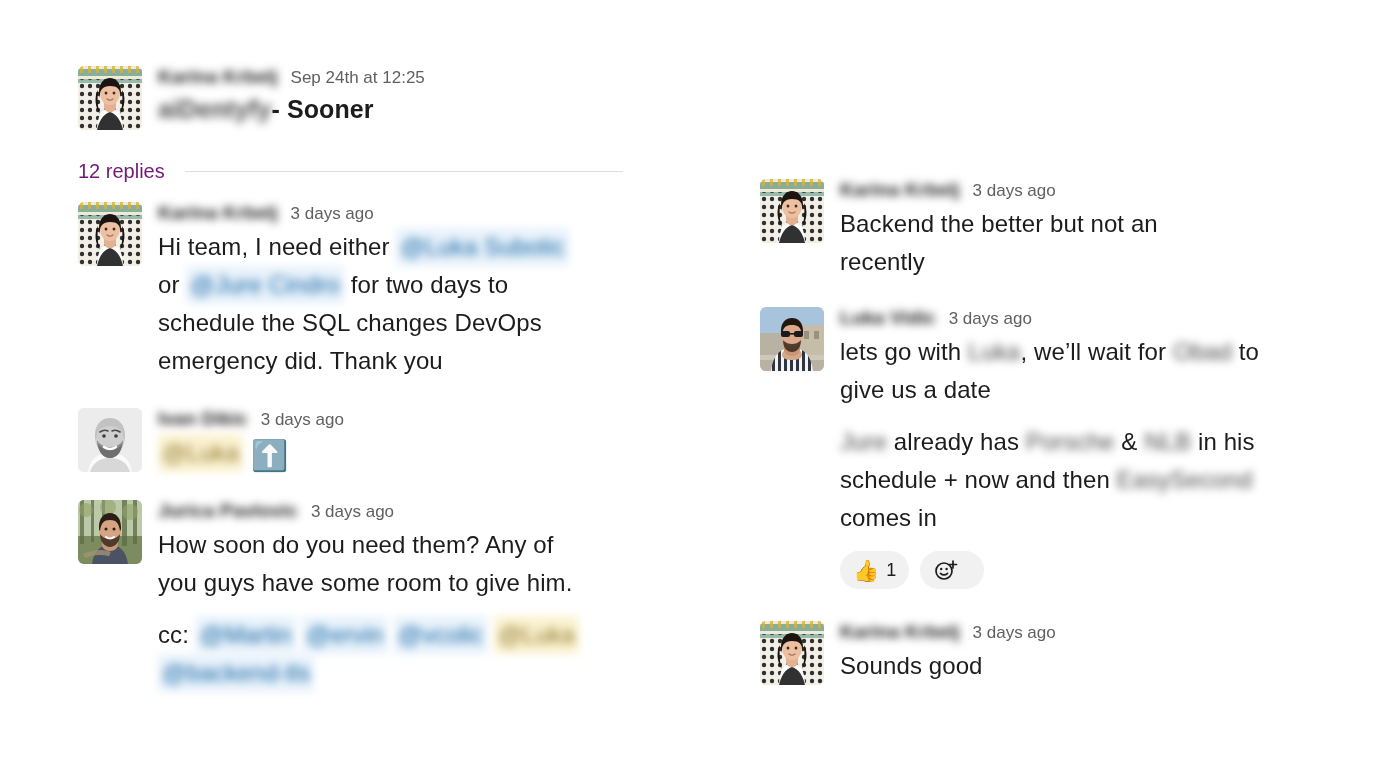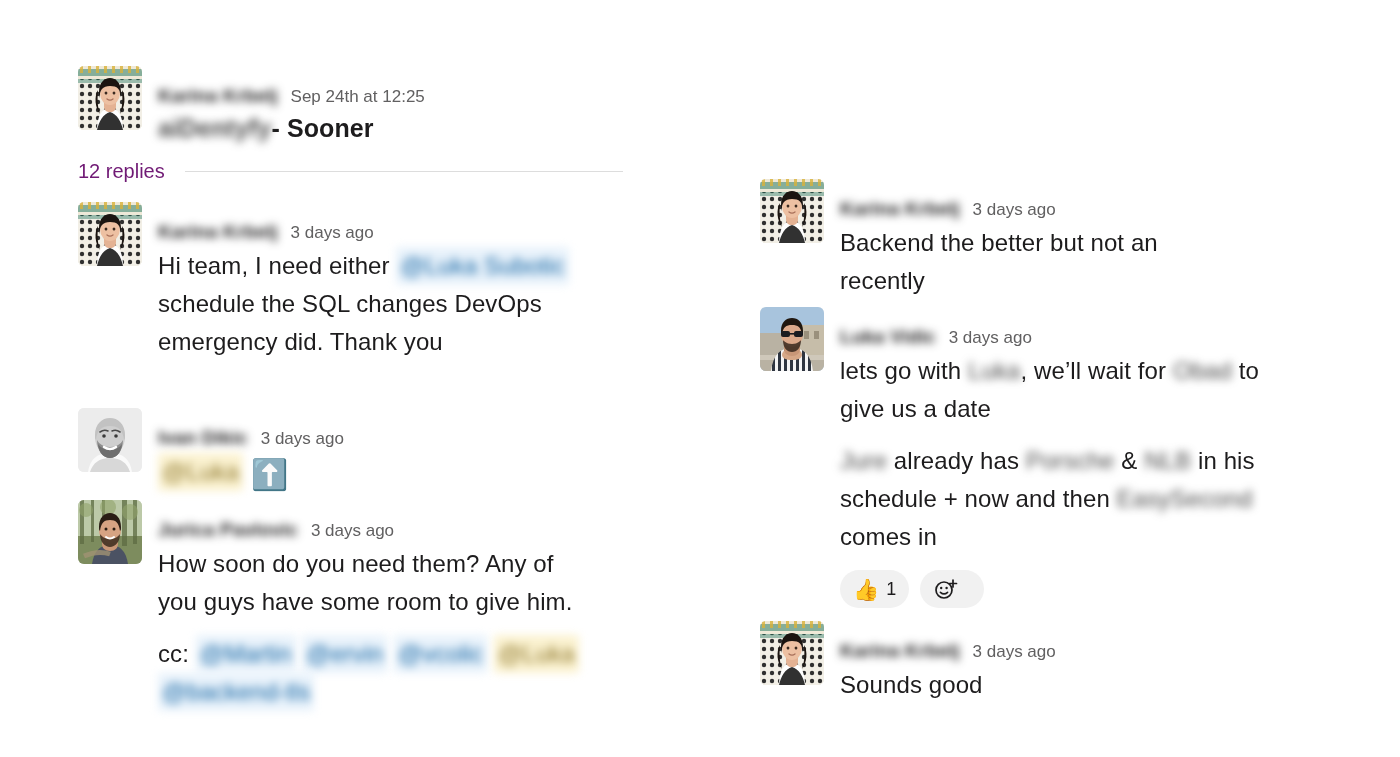--- a/index.html
+++ b/index.html
@@ -34,21 +34,21 @@
     width: 64px;
     height: 64px;
     border-radius: 6px;
     flex: 0 0 64px;
     overflow: hidden;
     position: relative;
     background: #ededed;
   }
   .avatar svg { display: block; width: 64px; height: 64px; }
 
-  .msg-body { margin-left: 16px; margin-top: 19px; }
+  .msg-body { margin-left: 16px; }
 
   .meta { display: flex; align-items: baseline; height: 26px; }
   .author {
     font-weight: bold;
     font-size: 19px;
     letter-spacing: .1px;
     color: #1d1c1d;
     filter: blur(4px);
     user-select: none;
   }
@@ -214,20 +214,21 @@
       <path d="M29 33q3 2.4 6 0" stroke="#a8705a" stroke-width="1.3" fill="none" stroke-linecap="round"></path>
     </svg>
         </div>
         <div class="msg-body">
           <div class="meta">
             <span class="author">Karina Krbelj</span>
             <span class="ts">3 days ago</span>
           </div>
           <div class="text">
             <div><span>Hi team, I need either </span><span class="redact blue">@Luka Subotic</span></div>
+            <div><span>or </span><span class="redact blue">@Jure Cindro</span><span> for two days to</span></div>
             <div><span>schedule the SQL changes DevOps</span></div>
             <div><span>emergency did. Thank you</span></div>
           </div>
         </div>
       </div>
       <div class="msg" style="left: 78px; top: 408px;">
         <div class="avatar">
     <svg viewBox="0 0 64 64" xmlns="http://www.w3.org/2000/svg">
       <rect width="64" height="64" fill="#ececec"></rect>
       <path d="M10 64c2-13 9-19 22-19s20 6 22 19z" fill="#fafafa"></path>

